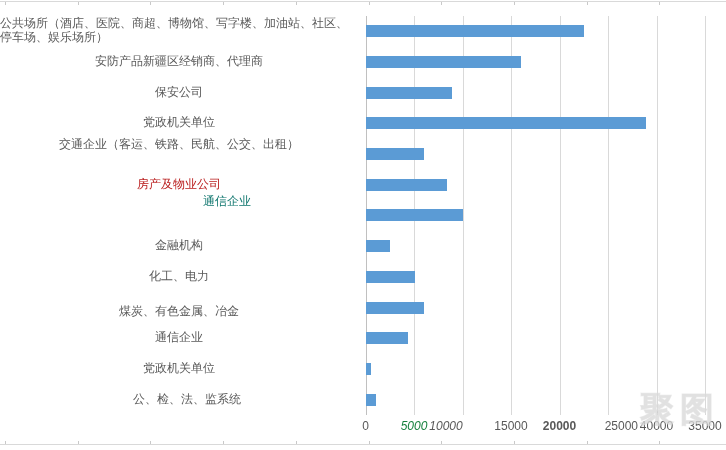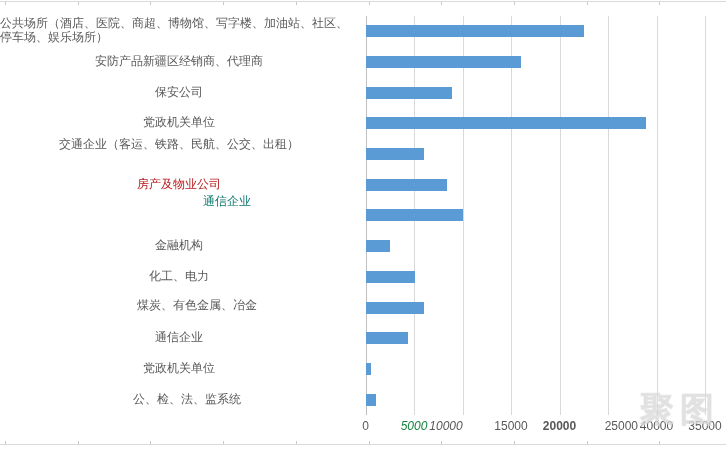--- a/index.html
+++ b/index.html
@@ -93,21 +93,21 @@
       </div>
       <div class="cat-label" style="top: 186px; height: 30.69px; color: #0f766e; margin-left: 48px;">
         <span>通信企业</span>
       </div>
       <div class="cat-label" style="top: 229.83px; height: 30.69px; color: rgb(89, 89, 89);">
         <span>金融机构</span>
       </div>
       <div class="cat-label" style="top: 260.52px; height: 30.69px; color: rgb(89, 89, 89);">
         <span>化工、电力</span>
       </div>
-      <div class="cat-label" style="top: 290px; height: 30.69px; color: rgb(89, 89, 89); margin-left: 18px;">
+      <div class="cat-label" style="top: 296px; height: 30.69px; color: rgb(89, 89, 89);">
         <span>煤炭、有色金属、冶金</span>
       </div>
       <div class="cat-label" style="top: 321.9px; height: 30.69px; color: rgb(89, 89, 89);">
         <span>通信企业</span>
       </div>
       <div class="cat-label" style="top: 352.59px; height: 30.69px; color: rgb(89, 89, 89);">
         <span>党政机关单位</span>
       </div>
       <div class="cat-label" style="top: 383.28px; height: 30.69px; color: rgb(89, 89, 89); padding-left: 8px;">
         <span>公、检、法、监系统</span>

